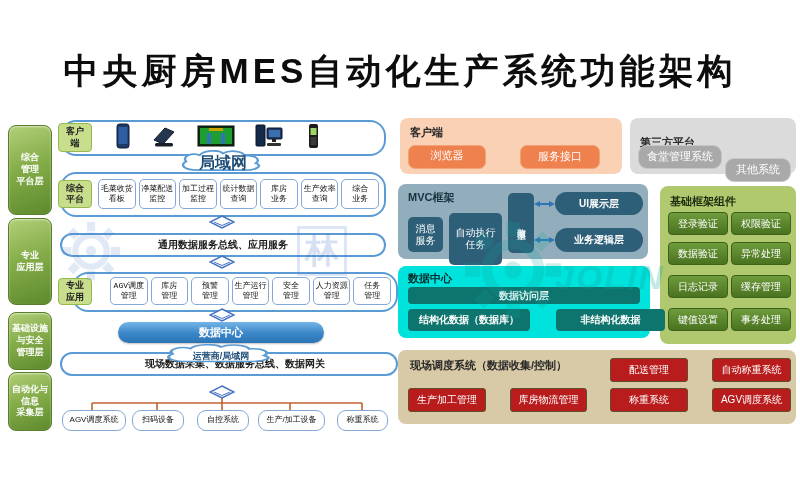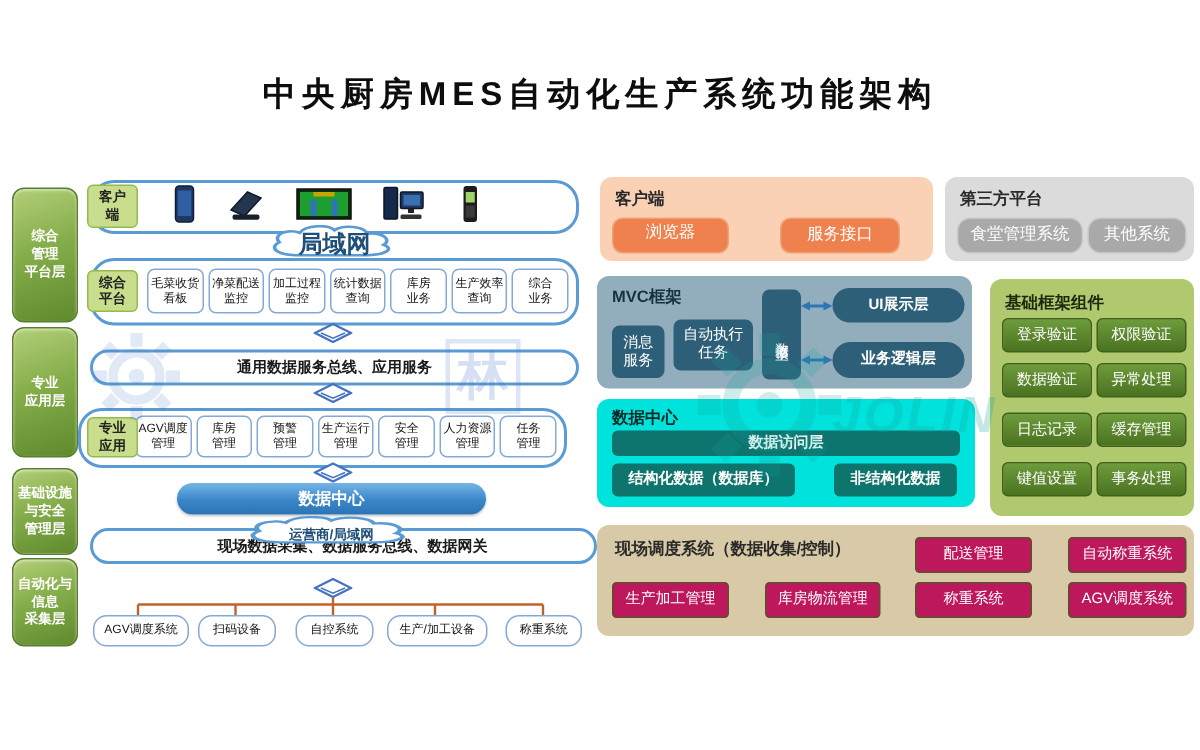--- a/index.html
+++ b/index.html
@@ -1,20 +1,20 @@
 <!DOCTYPE html>
 <html><head>
 <meta charset="utf-8">
 <style>
   html,body{margin:0;padding:0;background:#fff;}
   body{font-family:"Liberation Sans","DejaVu Sans",sans-serif;}
   .stage{position:relative;width:800px;height:500px;background:#fff;overflow:hidden;}
   .abs{position:absolute;}
   .pre{white-space:pre-line;}
-  .title{top:48px;left:0;width:800px;text-align:center;font-size:22px;font-weight:900;
+  .title{top:48px;left:0;width:800px;text-align:center;font-size:35px;font-weight:900;
          letter-spacing:4px;color:#0d0d0d;}
 
   
   .side{left:8px;width:42px;border-radius:8px;border:1px solid #5a7f2c;
         background:linear-gradient(160deg,#b3cf78 0%,#85ad4a 45%,#5e8a2d 100%);
         color:#fff;font-size:9px;font-weight:bold;display:flex;align-items:center;
         justify-content:center;text-align:center;line-height:1.3;
         box-shadow:inset 0 1px 2px rgba(255,255,255,.55);}
 
   
@@ -48,21 +48,21 @@
   .mvcbg{background:#92AEBD;}
   .btn-slate{background:#2E5F78;border-radius:5px;}
   .pill{border-radius:12px;font-weight:bold;}
   .vtext{writing-mode:vertical-rl;text-orientation:upright;letter-spacing:1px;}
   .cyanbg{background:#00E2DC;}
   .btn-teal{background:#0E746E;border-radius:4px;font-weight:bold;}
   .greenbg{background:#B0C96E;}
   .btn-green{background:linear-gradient(180deg,#6E9C3C,#4A7220);border:1px solid #3E611A;
              border-radius:4px;}
   .tanbg{background:#D8CAA6;}
-  .btn-brown{background:#be185d;border:1px solid #5C4F2D;border-radius:3px;}
+  .btn-brown{background:#b91c1c;border:1px solid #5C4F2D;border-radius:3px;}
 
   
   .dia{z-index:4;}
   .mvclink{z-index:3;}
   .wm{pointer-events:none;z-index:6;}
 </style>
 </head>
 <body>
 
 <div class="stage">
@@ -147,21 +147,21 @@
       <polyline points="5,7 13,10.5 21,7" fill="none" stroke="#4472C4" stroke-width="1"></polyline>
     </svg>
 
   <div class="abs busbar" style="left:60px;top:233px;width:322px;height:20px;">通用数据服务总线、应用服务</div>
 
   <svg class="abs dia" style="left:209px;top:255px;" width="26" height="14" viewBox="0 0 26 14">
       <polygon points="13,1 25,7 13,13 1,7" fill="#fff" stroke="#4472C4" stroke-width="1.5"></polygon>
       <polyline points="5,7 13,10.5 21,7" fill="none" stroke="#4472C4" stroke-width="1"></polyline>
     </svg>
 
-  <div class="abs bluebox" style="left:52px;top:272px;width:322px;height:36px;">
+  <div class="abs bluebox" style="left:72px;top:272px;width:322px;height:36px;font-family:Liberation Mono, monospace;">
     <div class="rowflex" style="margin:3px 5px 0 36px;height:28px;">
       <div class="wbox pre">AGV调度
 管理</div>
       <div class="wbox pre">库房
 管理</div>
       <div class="wbox pre">预警
 管理</div>
       <div class="wbox pre">生产运行
 管理</div>
       <div class="wbox pre">安全
@@ -214,30 +214,30 @@
   <div class="abs wbox" style="left:258px;top:410px;width:65px;height:19px;border-radius:9px;">生产/加工设备</div>
   <div class="abs wbox" style="left:337px;top:410px;width:49px;height:19px;border-radius:9px;">称重系统</div>
 
   <div class="abs sec peach" style="left:400px;top:118px;width:222px;height:56px;">
     <div class="sec-title" style="left:10px;top:7px;">客户端</div>
     <div class="btn btn-orange" style="left:8px;top:27px;width:76px;height:22px;font-family:Liberation Mono, monospace;">浏览器</div>
     <div class="btn btn-orange" style="left:120px;top:27px;width:78px;height:22px;">服务接口</div>
   </div>
 
   <div class="abs sec graybg" style="left:630px;top:118px;width:166px;height:56px;">
-    <div class="sec-title" style="left:10px;top:7px;">第三方平台</div>
+    <div class="sec-title" style="left:10px;top:17px;">第三方平台</div>
     <div class="btn btn-gray" style="left:8px;top:27px;width:82px;height:22px;">食堂管理系统</div>
-    <div class="btn btn-gray" style="left:95px;top:27px;width:64px;height:22px;text-align:center;">其他系统</div>
+    <div class="btn btn-gray" style="left:95px;top:40px;width:64px;height:22px;text-align:center;">其他系统</div>
   </div>
 
   <div class="abs sec mvcbg" style="left:398px;top:184px;width:250px;height:75px;">
     <div class="sec-title" style="left:10px;top:6px;color:#16323F;">MVC框架</div>
     <div class="btn btn-slate pre" style="left:10px;top:33px;width:35px;height:35px;">消息
 服务</div>
-    <div class="btn btn-slate pre" style="left:51px;top:29px;width:53px;height:34px;">自动执行
+    <div class="btn btn-slate pre" style="left:51px;top:29px;width:53px;height:52px;">自动执行
 任务</div>
     <div class="btn btn-slate vtext" style="left:110px;top:9px;width:26px;height:60px;font-size:9px;">数据模型</div>
     <div class="btn btn-slate pill" style="left:157px;top:44px;width:88px;height:24px;">业务逻辑层</div>
     <div class="btn btn-slate pill" style="left:157px;top:8px;width:88px;height:23px;">UI展示层</div>
   </div>
   <svg class="abs mvclink" style="left:534px;top:200px;" width="21" height="8" viewBox="0 0 21 8">
       <g fill="#2E75B6">
         <polygon points="0,4 6,1 6,7"></polygon>
         <rect x="5" y="3" width="11" height="2"></rect>
         <polygon points="21,4 15,1 15,7"></polygon>
@@ -260,21 +260,21 @@
     <div class="btn btn-green" style="left:8px;top:89px;width:58px;height:21px;">日志记录</div>
     <div class="btn btn-green" style="left:71px;top:89px;width:58px;height:21px;">缓存管理</div>
     <div class="btn btn-green" style="left:8px;top:122px;width:58px;height:21px;">键值设置</div>
     <div class="btn btn-green" style="left:71px;top:122px;width:58px;height:21px;">事务处理</div>
   </div>
 
   <div class="abs sec cyanbg" style="left:398px;top:266px;width:252px;height:72px;">
     <div class="sec-title" style="left:10px;top:5px;color:#062a28;">数据中心</div>
     <div class="btn btn-teal" style="left:10px;top:21px;width:232px;height:17px;">数据访问层</div>
     <div class="btn btn-teal" style="left:10px;top:43px;width:122px;height:22px;">结构化数据（数据库）</div>
-    <div class="btn btn-teal" style="left:158px;top:43px;width:82px;height:22px;">非结构化数据</div>
+    <div class="btn btn-teal" style="left:158px;top:43px;width:109px;height:22px;">非结构化数据</div>
   </div>
 
   <div class="abs sec tanbg" style="left:398px;top:350px;width:398px;height:74px;">
     <div class="sec-title" style="left:12px;top:8px;color:#2a2a2a;">现场调度系统（数据收集/控制）</div>
     <div class="btn btn-brown" style="left:212px;top:8px;width:76px;height:22px;">配送管理</div>
     <div class="btn btn-brown" style="left:314px;top:8px;width:77px;height:22px;">自动称重系统</div>
     <div class="btn btn-brown" style="left:10px;top:38px;width:76px;height:22px;">生产加工管理</div>
     <div class="btn btn-brown" style="left:112px;top:38px;width:75px;height:22px;">库房物流管理</div>
     <div class="btn btn-brown" style="left:212px;top:38px;width:76px;height:22px;">称重系统</div>
     <div class="btn btn-brown" style="left:314px;top:38px;width:77px;height:22px;">AGV调度系统</div>

